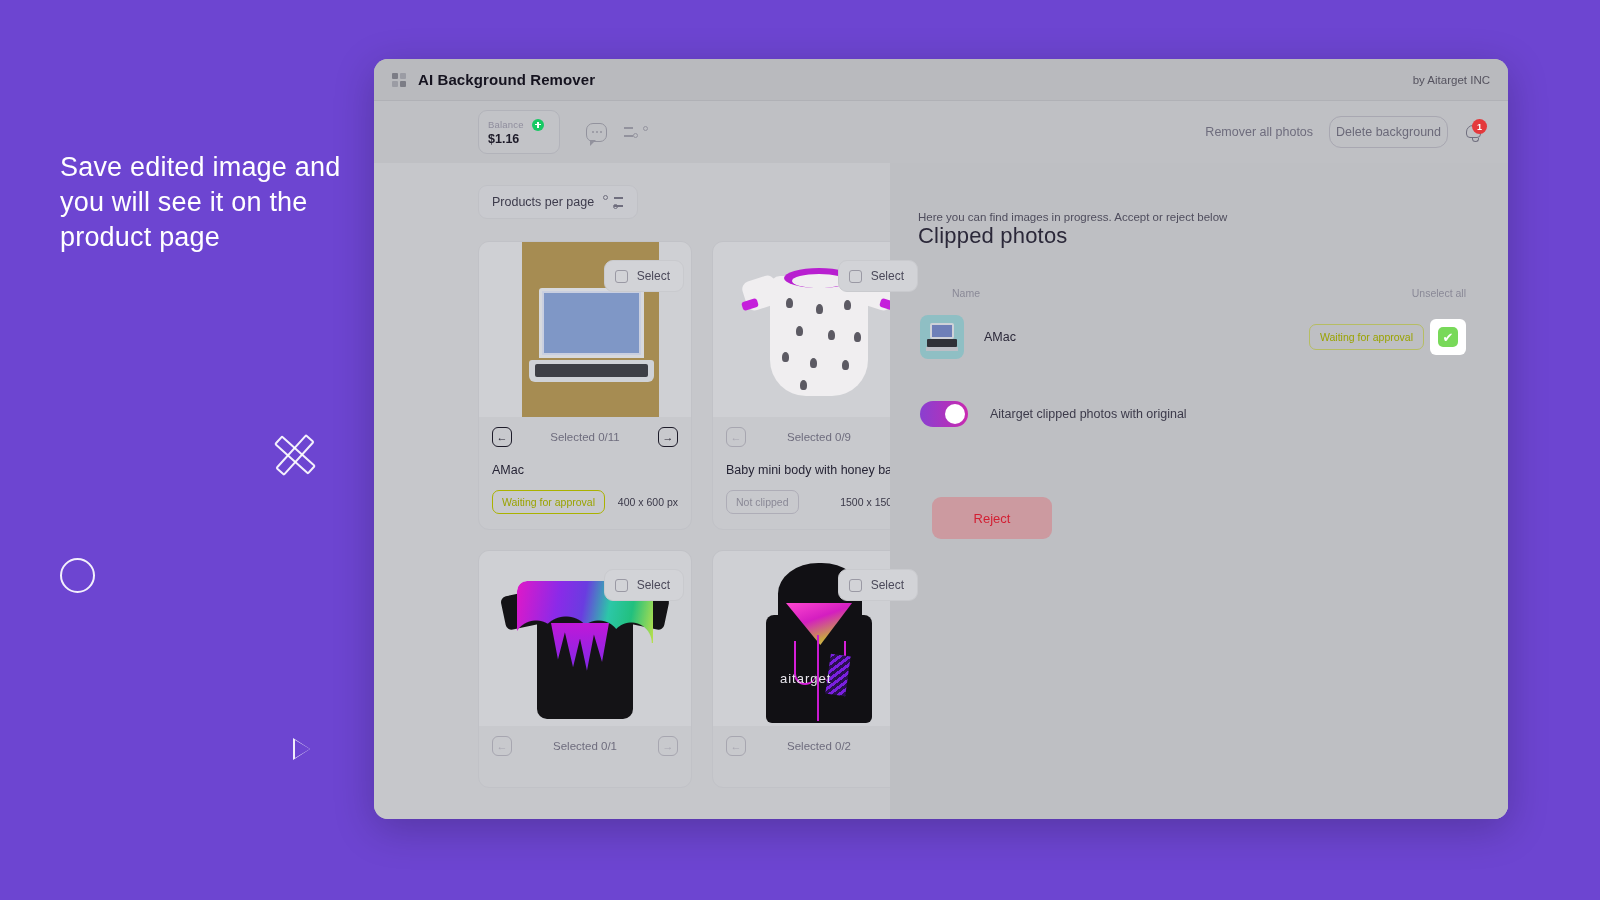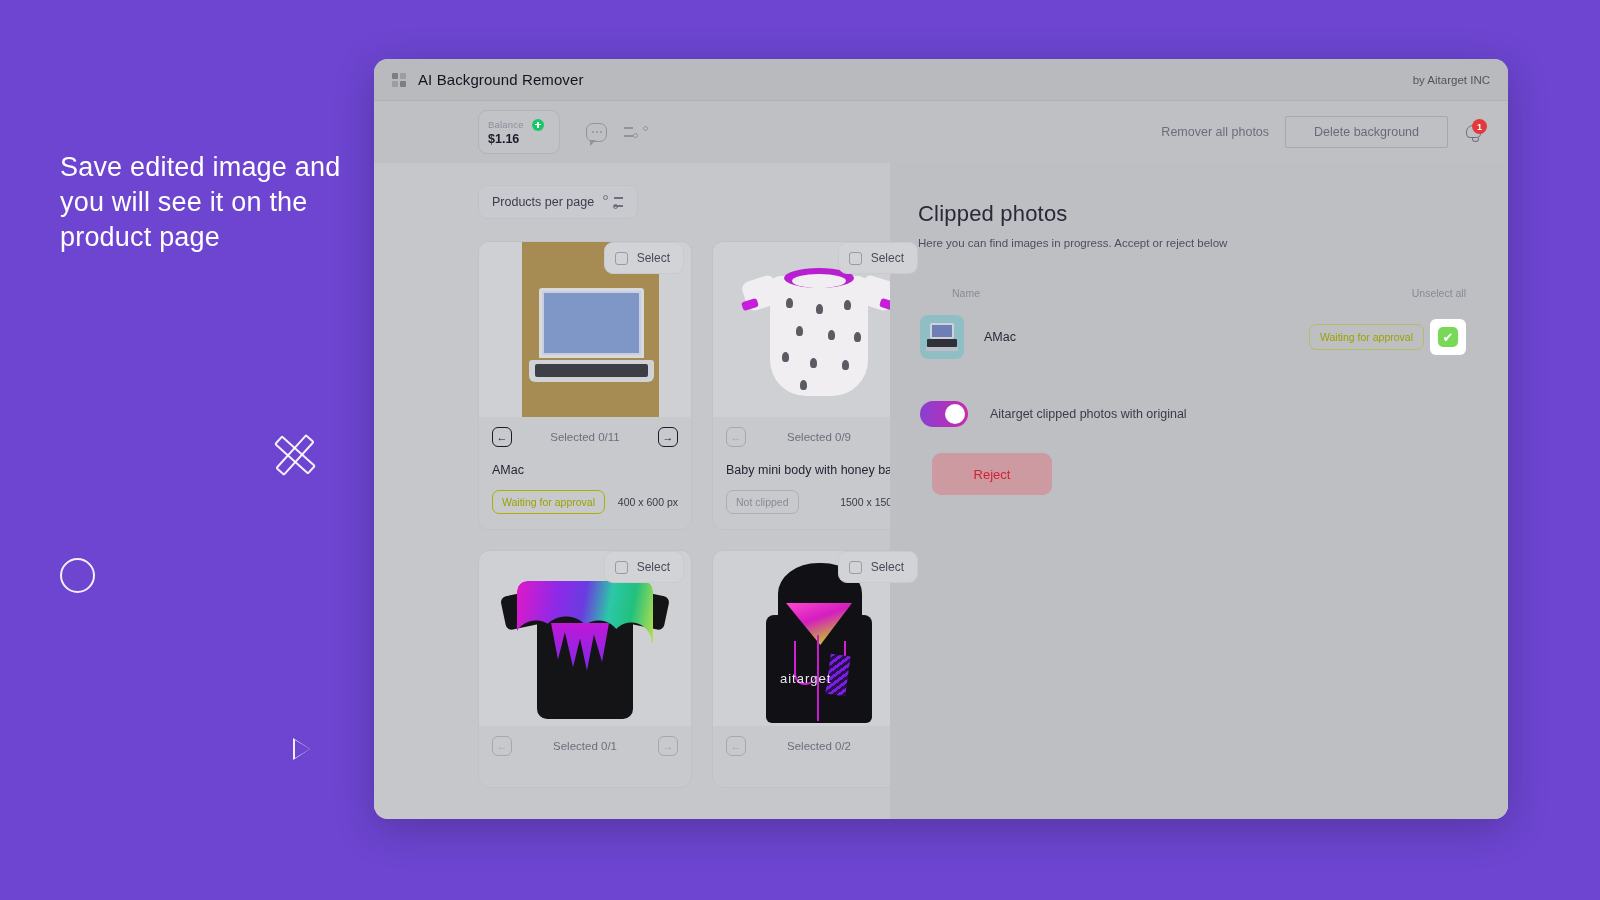--- a/index.html
+++ b/index.html
@@ -82,21 +82,21 @@
     margin-right: 12px;
     display: grid;
     grid-template-columns: 1fr 1fr;
     grid-template-rows: 1fr 1fr;
     gap: 2px;
   }
   #titlebar .app-icon span { background: #7c7d86; border-radius: 1px; }
   #titlebar .app-icon span:nth-child(2){ background:#9b9ca4; }
   #titlebar .app-icon span:nth-child(3){ background:#9b9ca4; }
   #app-title {
-    font-size: 15px; font-weight: 400; color: #15131f;
+    font-size: 15px; font-weight: 700; color: #15131f;
     letter-spacing: .1px;
   }
   #vendor {
     margin-left: auto;
     font-size: 11.5px; color: #55535f;
   }
 
   
   #toolbar {
     height: 62px;
@@ -142,22 +142,22 @@
   .sliders { width: 20px; height: 16px; position: relative; }
   .sliders .line { position:absolute; right:0; width:9px; height:1.6px; background:#6f6e7e; }
   .sliders .line.a { top:3px; } .sliders .line.b { bottom:3px; }
   .sliders .dot { position:absolute; left:0; width:5px; height:5px; border:1.5px solid #6f6e7e; border-radius:50%; }
   .sliders .dot.a { top:1px; } .sliders .dot.b { bottom:1px; left:10px; }
 
   .tb-right { margin-left: auto; display: flex; align-items: center; gap: 16px; }
   #select-all-photos { font-size: 12.5px; color: #6e6c7d; }
   #delete-background {
     font-size: 12.5px; color: #6b6979;
-    border: 1px solid #a8a7b1; border-radius: 2px;
-    padding: 8px 28px; background: transparent;
+    border: 1px solid #a8a7b1; border-radius: 12px;
+    padding: 8px 6px; background: transparent;
     font-family: inherit;
   }
   .bell-wrap { position: relative; width: 22px; height: 22px; }
   .bell {
     position:absolute; left:2px; top:4px;
     width: 15px; height: 13px;
     border: 1.7px solid #6f6e7e;
     border-radius: 7px 7px 4px 4px;
   }
   .bell::after{
@@ -204,21 +204,21 @@
     overflow: hidden;
     position: relative;
   }
   .card-img {
     height: 175px;
     position: relative;
     overflow: hidden;
     background: #cfd0d4;
   }
   .select-chip {
-    position: absolute; right: 7px; top: 0;
+    position: absolute; right: 7px; top: 18px;
     background: #d2d3d7;
     border: 1px solid #c9cace;
     border-radius: 9px;
     padding: 8px 13px 8px 10px;
     display: flex; align-items: center; gap: 9px;
     font-size: 12px; color: #4b495a;
     z-index: 4;
   }
   .cb {
     width: 13px; height: 13px;
@@ -358,20 +358,21 @@
   #accept-btn {
     width: 152px; height: 42px; border: none; border-radius: 9px;
     background: #ccefa5; color: #2aa331;
     font-size: 13px; font-family: inherit; cursor: pointer;
   }
   #reject-btn {
     width: 120px; height: 42px; border: none; border-radius: 9px;
     background: #cc9aa0; color: #d31f33;
     font-size: 13px; font-family: inherit; cursor: pointer;
     margin-left: 14px;
+    margin-top: 44px;
   }
 </style>
 </head>
 <body>
 
 <div id="annotation">Save edited image and you will see it on the product page</div>
 
 <div class="deco" id="deco-cross">
   <i class="h"></i>
     <i class="v"></i>
@@ -559,22 +560,22 @@
             </div>
           </div>
         </div>
 
         <div class="card"></div>
         <div class="card"></div>
       </div>
     </div>
 
     <div id="right-panel">
+      <div id="panel-sub">Here you can find images in progress. Accept or reject below</div>
       <div id="panel-title">Clipped photos</div>
-      <div id="panel-sub">Here you can find images in progress. Accept or reject below</div>
 
       <div class="panel-head">
         <span id="name-col">Name</span>
         <span id="unselect-all">Unselect all</span>
       </div>
 
       <div class="clip-row">
         <span class="thumb">
           <i class="scr"></i>
             <i class="base"></i>

